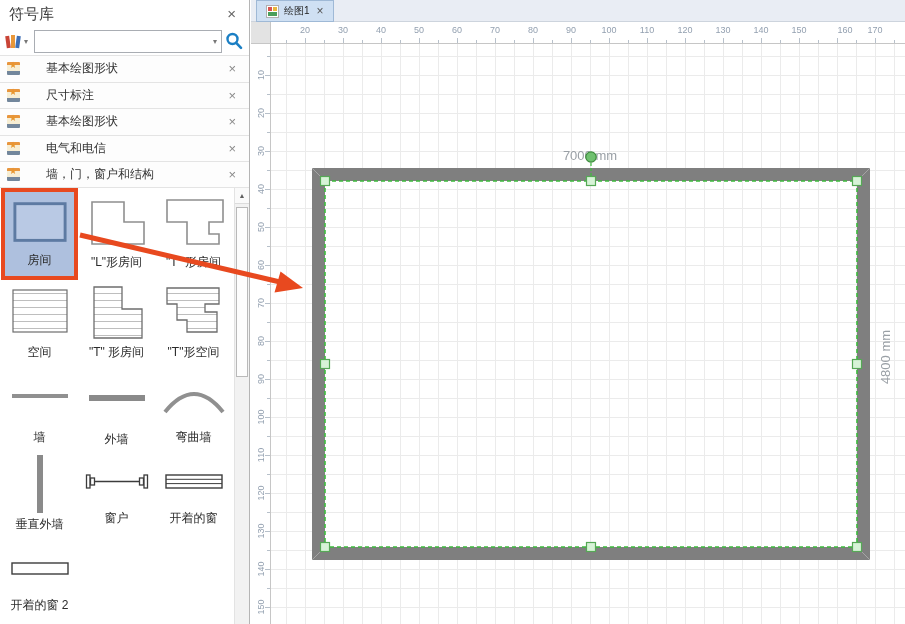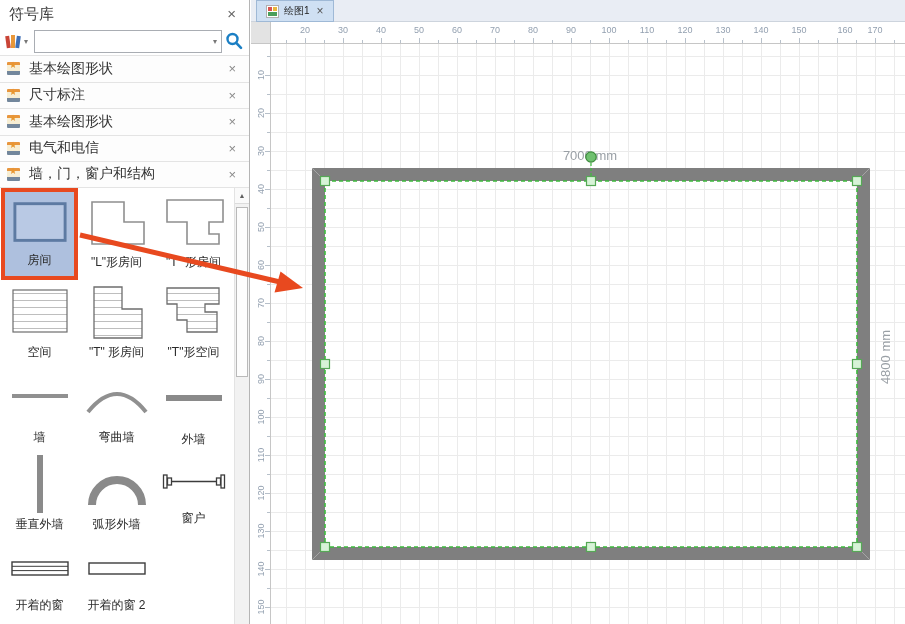--- a/index.html
+++ b/index.html
@@ -23,21 +23,21 @@
   .combo-caret { position:absolute; right:4px; top:6px; font-size:8px; color:#777; cursor:pointer; }
   .search-btn { position:absolute; right:4px; top:2px; width:21px; height:21px; cursor:pointer; }
 
   .sections { position:absolute; top:55px; left:0; right:0; }
   .section { height:26.5px; border-top:1px solid #e4e4e4; position:relative; display:flex;
              align-items:center; padding-left:7px; background:#fdfdfd; cursor:pointer; }
   .section:last-child { border-bottom:1px solid #e4e4e4; }
   .section-icon { width:13px; height:13px; margin-right:9px; border-radius:1px; position:relative;
                   background:linear-gradient(180deg,#e8963e 0 3px,#f7eed4 3px 9px,#73879c 9px 13px); }
   .section-icon::after { content:'★'; position:absolute; left:2px; top:-2px; font-size:9px; color:#e8962f; }
-  .section-label { font-size:14px; color:#333; }
+  .section-label { font-size:12px; color:#333;margin-left:17px; }
   .section-close { position:absolute; right:13px; font-size:13px; color:#8a8a8a; }
 
   .shape-grid { position:absolute; top:188px; left:1px; width:233px; height:436px; display:grid;
                 grid-template-columns:repeat(3,77px); grid-template-rows:92px 85px 85px 87px 92px; }
   .shape-cell { display:flex; flex-direction:column; align-items:center; padding-top:3px; cursor:pointer; }
   .shape-cell.selected { background:#aec0de; border:4px solid #e8491f; }
   .shape-label { font-size:12px; color:#2b2b2b; white-space:nowrap; margin-top:1px; }
 
   .scrollbar { position:absolute; top:188px; right:0; width:15px; bottom:0; background:#f2f2f2;
                border-left:1px solid #e3e3e3; }
@@ -186,43 +186,37 @@
         <span class="shape-label">"T"形空间</span>
       </div>
 
       <div class="shape-cell">
         <svg width="72" height="60" viewBox="0 0 72 60">
           <line x1="8" y1="28" x2="64" y2="28" stroke="#909090" stroke-width="4"></line>
         </svg>
         <span class="shape-label">墙</span>
       </div>
       <div class="shape-cell">
+        <svg width="72" height="62" viewBox="0 0 72 62">
+          <line x1="8" y1="30" x2="64" y2="30" stroke="#8a8a8a" stroke-width="6"></line>
+        </svg>
+        <span class="shape-label">外墙</span>
+      </div>
+
+      <div class="shape-cell">
         <svg width="72" height="60" viewBox="0 0 72 60">
           <path d="M7 44 Q36 8 65 44" fill="none" stroke="#909090" stroke-width="4"></path>
         </svg>
         <span class="shape-label">弯曲墙</span>
       </div>
-
-      <div class="shape-cell">
-        <svg width="72" height="62" viewBox="0 0 72 62">
-          <line x1="8" y1="30" x2="64" y2="30" stroke="#8a8a8a" stroke-width="6"></line>
-        </svg>
-        <span class="shape-label">外墙</span>
-      </div>
       <div class="shape-cell">
         <svg width="72" height="62" viewBox="0 0 72 62">
           <line x1="36" y1="2" x2="36" y2="60" stroke="#8a8a8a" stroke-width="6"></line>
         </svg>
         <span class="shape-label">垂直外墙</span>
-      </div>
-      <div class="shape-cell">
-        <svg width="72" height="62" viewBox="0 0 72 62">
-          <path d="M11 52 A25 25 0 0 1 61 52" fill="none" stroke="#8a8a8a" stroke-width="8"></path>
-        </svg>
-        <span class="shape-label">弧形外墙</span>
       </div>
 
       <div class="shape-cell">
         <svg width="72" height="56" viewBox="0 0 72 56">
           <rect x="5.5" y="22" width="3.5" height="13" fill="#fff" stroke="#3c3c3c" stroke-width="1.3"></rect>
           <rect x="9.5" y="25" width="4" height="7" fill="#fff" stroke="#3c3c3c" stroke-width="1.3"></rect>
           <line x1="13.5" y1="28.5" x2="58.5" y2="28.5" stroke="#3c3c3c" stroke-width="1.6"></line>
           <rect x="58.5" y="25" width="4" height="7" fill="#fff" stroke="#3c3c3c" stroke-width="1.3"></rect>
           <rect x="63" y="22" width="3.5" height="13" fill="#fff" stroke="#3c3c3c" stroke-width="1.3"></rect>
         </svg>

